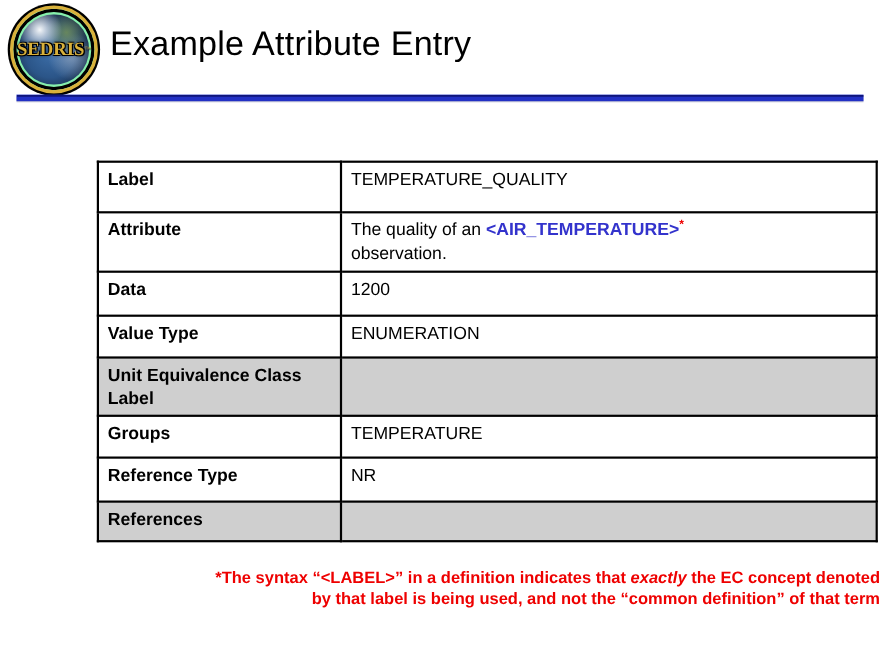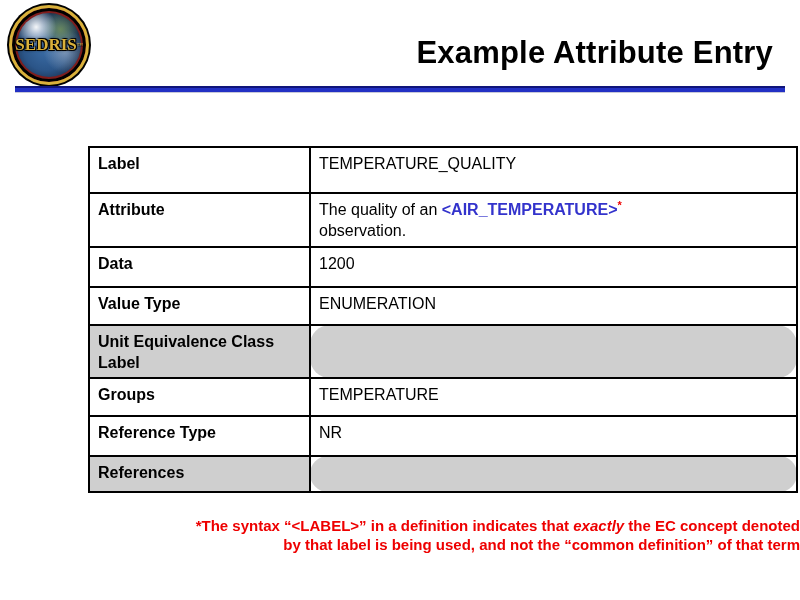--- a/index.html
+++ b/index.html
@@ -11,21 +11,21 @@
   }
   html,body{margin:0;padding:0;background:#fff;}
   .slide{
     position:relative;width:800px;height:600px;background:#ffffff;overflow:hidden;
     font-family:"Liberation Sans","DejaVu Sans",sans-serif;color:#000;
   }
 
   
   .logo{
     position:absolute;left:9px;top:5px;width:74px;height:74px;border-radius:50%;
-    background:#7f1d1d;border:3px solid var(--logo_gold);
+    background:#86efac;border:3px solid var(--logo_gold);
     box-shadow:0 0 0 2px #000, inset 0 0 0 3px #000;
   }
   .earth{
     position:absolute;inset:5px;border-radius:50%;
     background:
       radial-gradient(circle at 30% 22%, rgba(255,255,255,.95), rgba(255,255,255,0) 30%),
       radial-gradient(circle at 68% 26%, rgba(110,140,90,.9), rgba(110,140,90,0) 30%),
       radial-gradient(circle at 75% 60%, rgba(200,210,225,.5), rgba(200,210,225,0) 35%),
       radial-gradient(circle at 45% 55%, #3c6ea8 0%, #2b5588 45%, #14253d 80%, #05080d 100%);
     display:flex;align-items:center;justify-content:center;
@@ -33,22 +33,22 @@
   .logo-text{
     font-family:"Liberation Serif","DejaVu Serif",serif;font-weight:bold;
     font-size:17px;color:var(--logo_gold);letter-spacing:0px;
     text-shadow:1px 1px 0 #000,-1px 1px 0 #000,1px -1px 0 #000,0 0 3px #000;
   }
   .logo-tm{
     font-family:"Liberation Serif","DejaVu Serif",serif;font-size:6px;color:var(--logo_gold);
     vertical-align:super;text-shadow:1px 1px 0 #000;
   }
   .title{
-    position:absolute;top:22px;left:100px;width:660px;margin:13px;text-align:right;
-    font-size:31px;font-weight:bold;letter-spacing:0.2px;color:#000;
+    position:absolute;top:22px;left:100px;width:660px;margin:0;text-align:left;
+    font-size:31px;font-weight:normal;letter-spacing:0.2px;color:#000;
   }
   .rule{
     position:absolute;top:86px;left:15px;width:770px;height:6px;
     background:var(--accent_blue);
     box-shadow:inset 0 2px 0 rgba(0,0,64,.55), 0 1px 0 #c8c8d8;
   }
 
   
   table.attr{
     position:absolute;left:88px;top:146px;width:710px;
@@ -56,21 +56,21 @@
     border:2px solid #404040;
   }
   table.attr td{
     border:2px solid #000;vertical-align:top;padding:5px 8px 4px 8px;
     font-size:16px;line-height:21px;background:#fff;
   }
   td.lbl{
     width:203px;font-weight:bold;background:var(--table_gray);
     box-shadow:inset -6px -5px 0 0 #fff;
   }
-  td.val{padding-left:11px;border-radius:20px;}
+  td.val{padding-left:11px;}
   tr.grayrow td, tr.grayrow td.lbl{background:var(--table_gray);box-shadow:none;}
   tr.r0{height:46px;} tr.r1{height:54px;} tr.r2{height:40px;} tr.r3{height:38px;}
   tr.r4{height:52px;margin-left:28px;} tr.r5{height:38px;} tr.r6{height:40px;} tr.r7{height:36px;}
   .hl{color:var(--highlight_blue);font-weight:bold;}
   .ast{color:var(--footnote_red);font-weight:bold;font-size:11px;vertical-align:super;line-height:0;}
 
   
   .footnote{
     position:absolute;top:516px;left:0;width:800px;text-align:right;
     color:var(--footnote_red);font-weight:bold;font-size:15px;line-height:19px;

